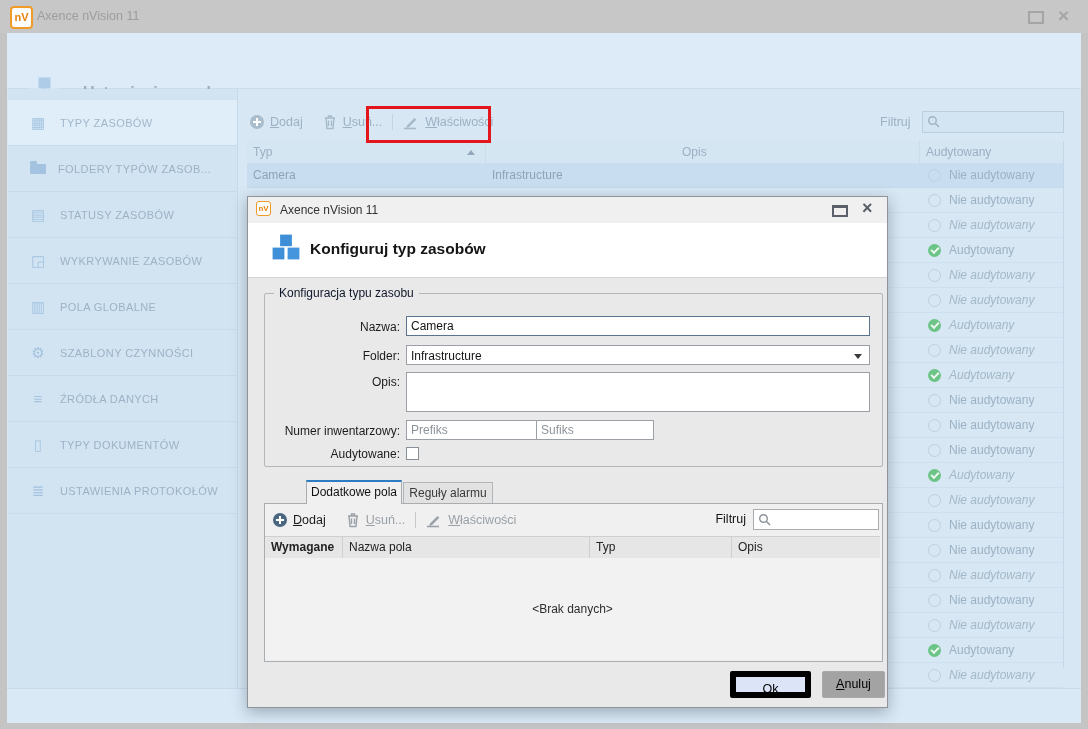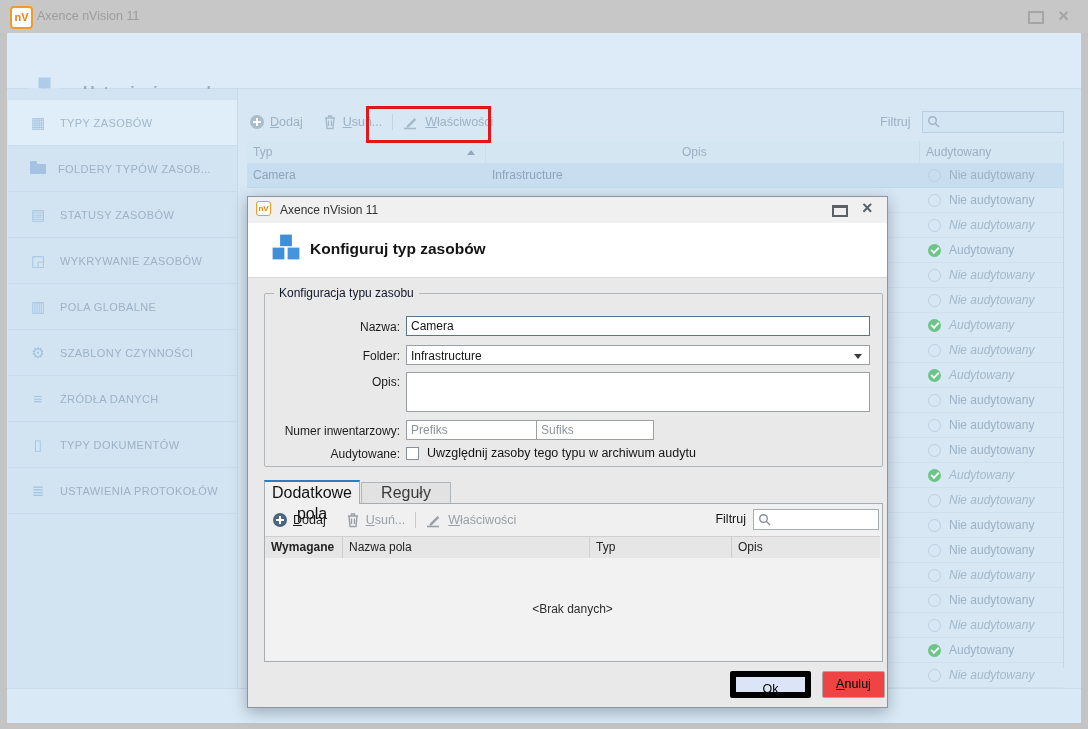--- a/index.html
+++ b/index.html
@@ -101,21 +101,21 @@
   #name-input{left:141px;top:22px;width:464px;height:20px;border-color:#58748f;}
   #folder-combo{left:141px;top:51px;width:464px;height:20px;background:#fff;border:1px solid #9aa0a6;box-sizing:border-box;}
   #folder-value{position:absolute;left:4px;top:3px;font-size:12px;color:#141414;}
   #folder-arrow{position:absolute;right:7px;top:8px;width:0;height:0;border-left:4px solid transparent;border-right:4px solid transparent;border-top:5px solid #3b3b3b;}
   #desc-input{left:141px;top:78px;width:464px;height:40px;resize:none;}
   #prefix-input{left:141px;top:126px;width:132px;height:20px;}
   #suffix-input{left:271px;top:126px;width:118px;height:20px;}
   #audit-checkbox{position:absolute;left:141px;top:153px;width:13px;height:13px;background:#fff;border:1px solid #898f96;box-sizing:border-box;}
   #audit-cb-label{left:162px;top:152px;font-size:12.5px;color:#141414;}
 
-  .tab{position:absolute;box-sizing:border-box;font-size:16px;text-align:center;}
+  .tab{position:absolute;box-sizing:border-box;font-size:12px;text-align:center;margin-left:42px;}
   #tab-active{left:16px;top:283px;width:96px;height:24px;background:#f0f0f0;border:1px solid #a8adb2;border-top:2px solid #2f7cc3;border-bottom:none;
      line-height:21px;color:#111;z-index:3;}
   #tab-inactive{left:113px;top:285px;width:90px;height:22px;background:#e2e2e2;border:1px solid #b1b6bb;border-bottom:none;line-height:20px;color:#3a3a3a;z-index:1;}
   #tab-panel{left:16px;top:306px;width:617px;height:157px;background:#f0f0f0;border:1px solid #a8adb2;z-index:2;}
 
   #dlg-toolbar{position:absolute;left:8px;top:5px;height:22px;display:flex;align-items:center;gap:6px;font-size:12.5px;color:#1a1a1a;}
   .plus-ico.dark{background:#4a6682;}
   .dis{color:#9aa0a7;}
   #dlg-toolbar .vsep{background:#c4c8cc;}
   #dlg-filter-label{position:absolute;right:136px;top:8px;font-size:12.5px;color:#141414;}
@@ -125,21 +125,21 @@
      font-size:12px;color:#333;font-family:"Liberation Sans",sans-serif;}
 
   #fields-header{position:absolute;left:0;top:32px;width:615px;height:21px;background:#e6e6e6;border-top:1px solid #cfcfcf;border-bottom:1px solid #c9c9c9;font-size:12px;color:#222;}
   .fh-cell{position:absolute;top:0;height:21px;line-height:21px;padding-left:6px;border-right:1px solid #cfcfcf;box-sizing:border-box;}
   #fh-1{left:0;width:78px;font-weight:bold;} #fh-2{left:78px;width:247px;} #fh-3{left:325px;width:142px;} #fh-4{left:467px;width:148px;border-right:none;}
   #fields-empty{position:absolute;left:0;top:54px;width:615px;height:101px;background:#f2f2f2;display:flex;align-items:center;justify-content:center;
      font-size:12px;color:#2e2e2e;}
 
   .dlg-btn{position:absolute;top:474px;height:27px;box-sizing:border-box;font-size:12.5px;text-align:center;line-height:25px;border-radius:2px;color:#000;}
   #ok-btn{left:482px;width:81px;background:#dce4f7;border:6px solid #000000;}
-  #cancel-btn{left:574px;width:63px;background:#ef4444;border:1px solid #a9a9a9;}
+  #cancel-btn{left:574px;width:63px;background:#a3a3a3;border:1px solid #a9a9a9;}
 </style>
 </head>
 <body>
 
 <div id="stage">
 
   <div id="titlebar" class="abs">
     <div class="nv-logo abs">nV</div>
     <div id="win-title" class="abs">Axence nVision 11</div>
     <div id="main-max" class="abs win-max"></div>
@@ -400,21 +400,20 @@
 
       <div class="fld-label" style="top:81px;">Opis:</div>
       <textarea id="desc-input" class="txt-input" style=""></textarea>
 
       <div class="fld-label" style="top:130px;">Numer inwentarzowy:</div>
       <input id="prefix-input" class="txt-input" placeholder="Prefiks" style="">
       <input id="suffix-input" class="txt-input" placeholder="Sufiks" style="">
 
       <div class="fld-label" style="top:153px;">Audytowane:</div>
       <span id="audit-checkbox"></span>
-      <div id="audit-cb-label" class="abs">Uwzględnij zasoby tego typu w archiwum audytu</div>
     </div>
     <div id="group-legend" class="abs">Konfiguracja typu zasobu</div>
 
     <div id="tab-active" class="tab">Dodatkowe pola</div>
     <div id="tab-inactive" class="tab">Reguły alarmu</div>
 
     <div id="tab-panel" class="abs">
       <div id="dlg-toolbar">
         <span class="plus-ico dark"></span>
         <span><u>D</u>odaj</span>

